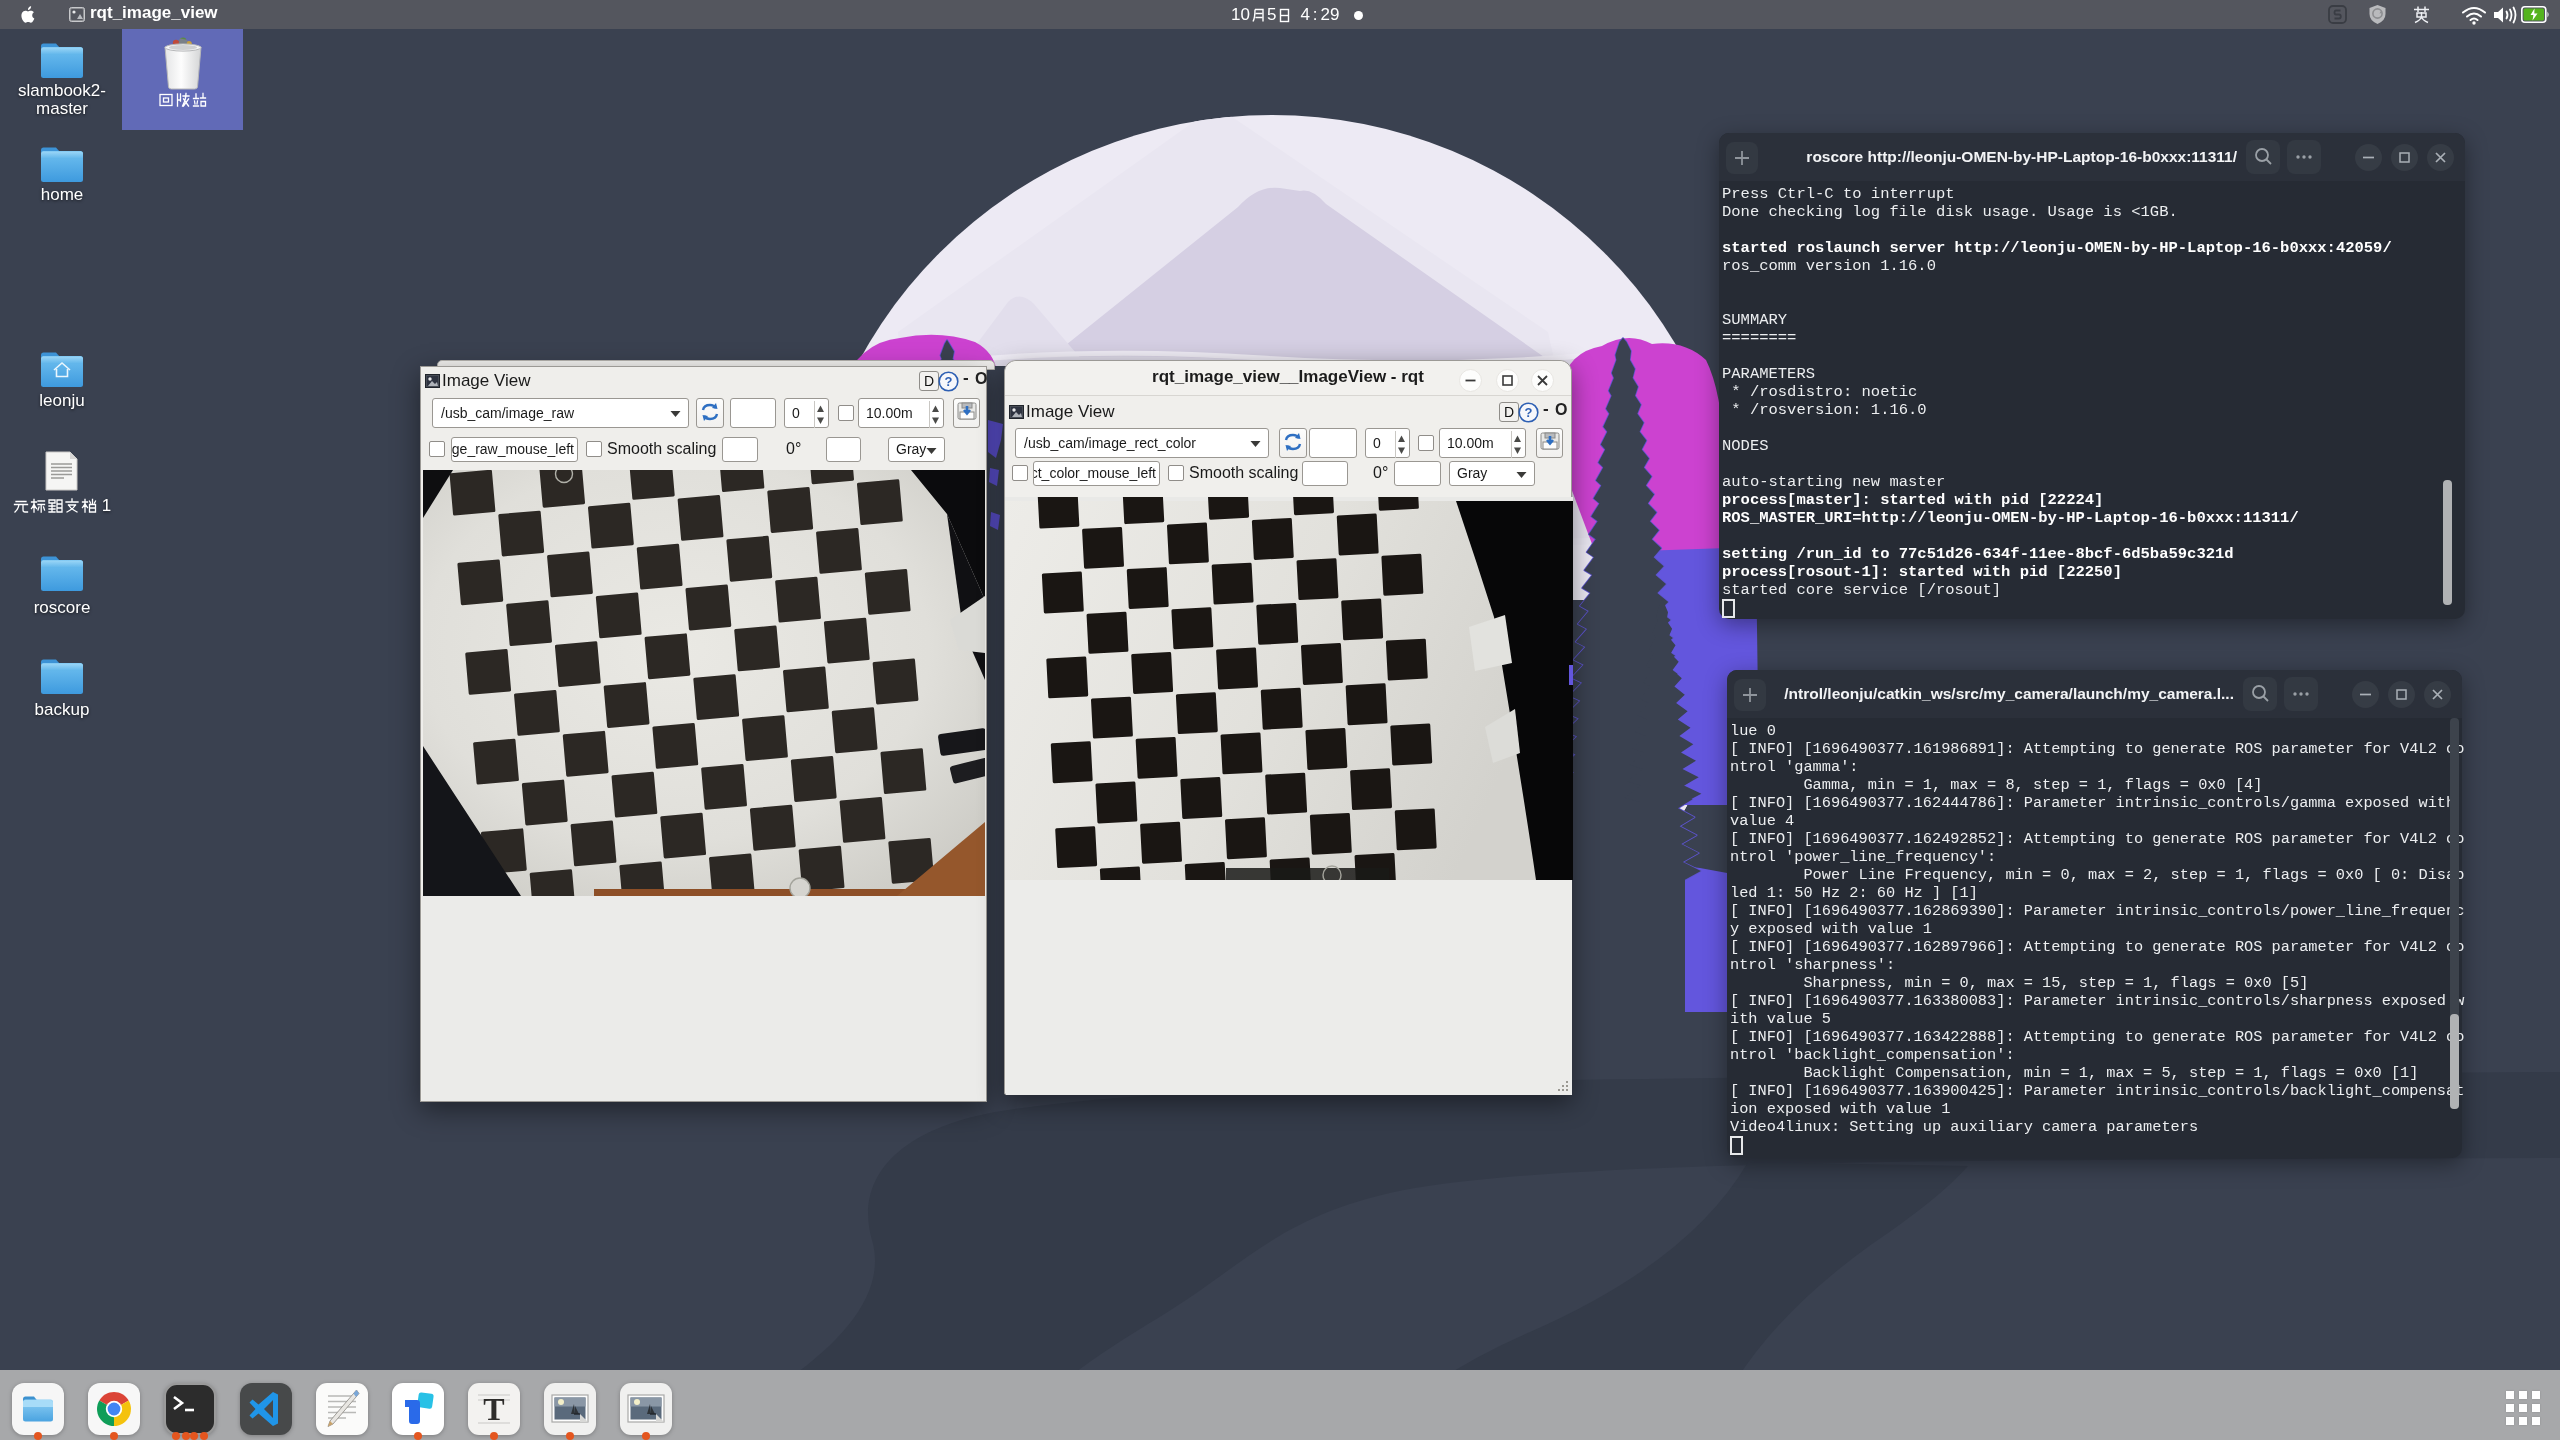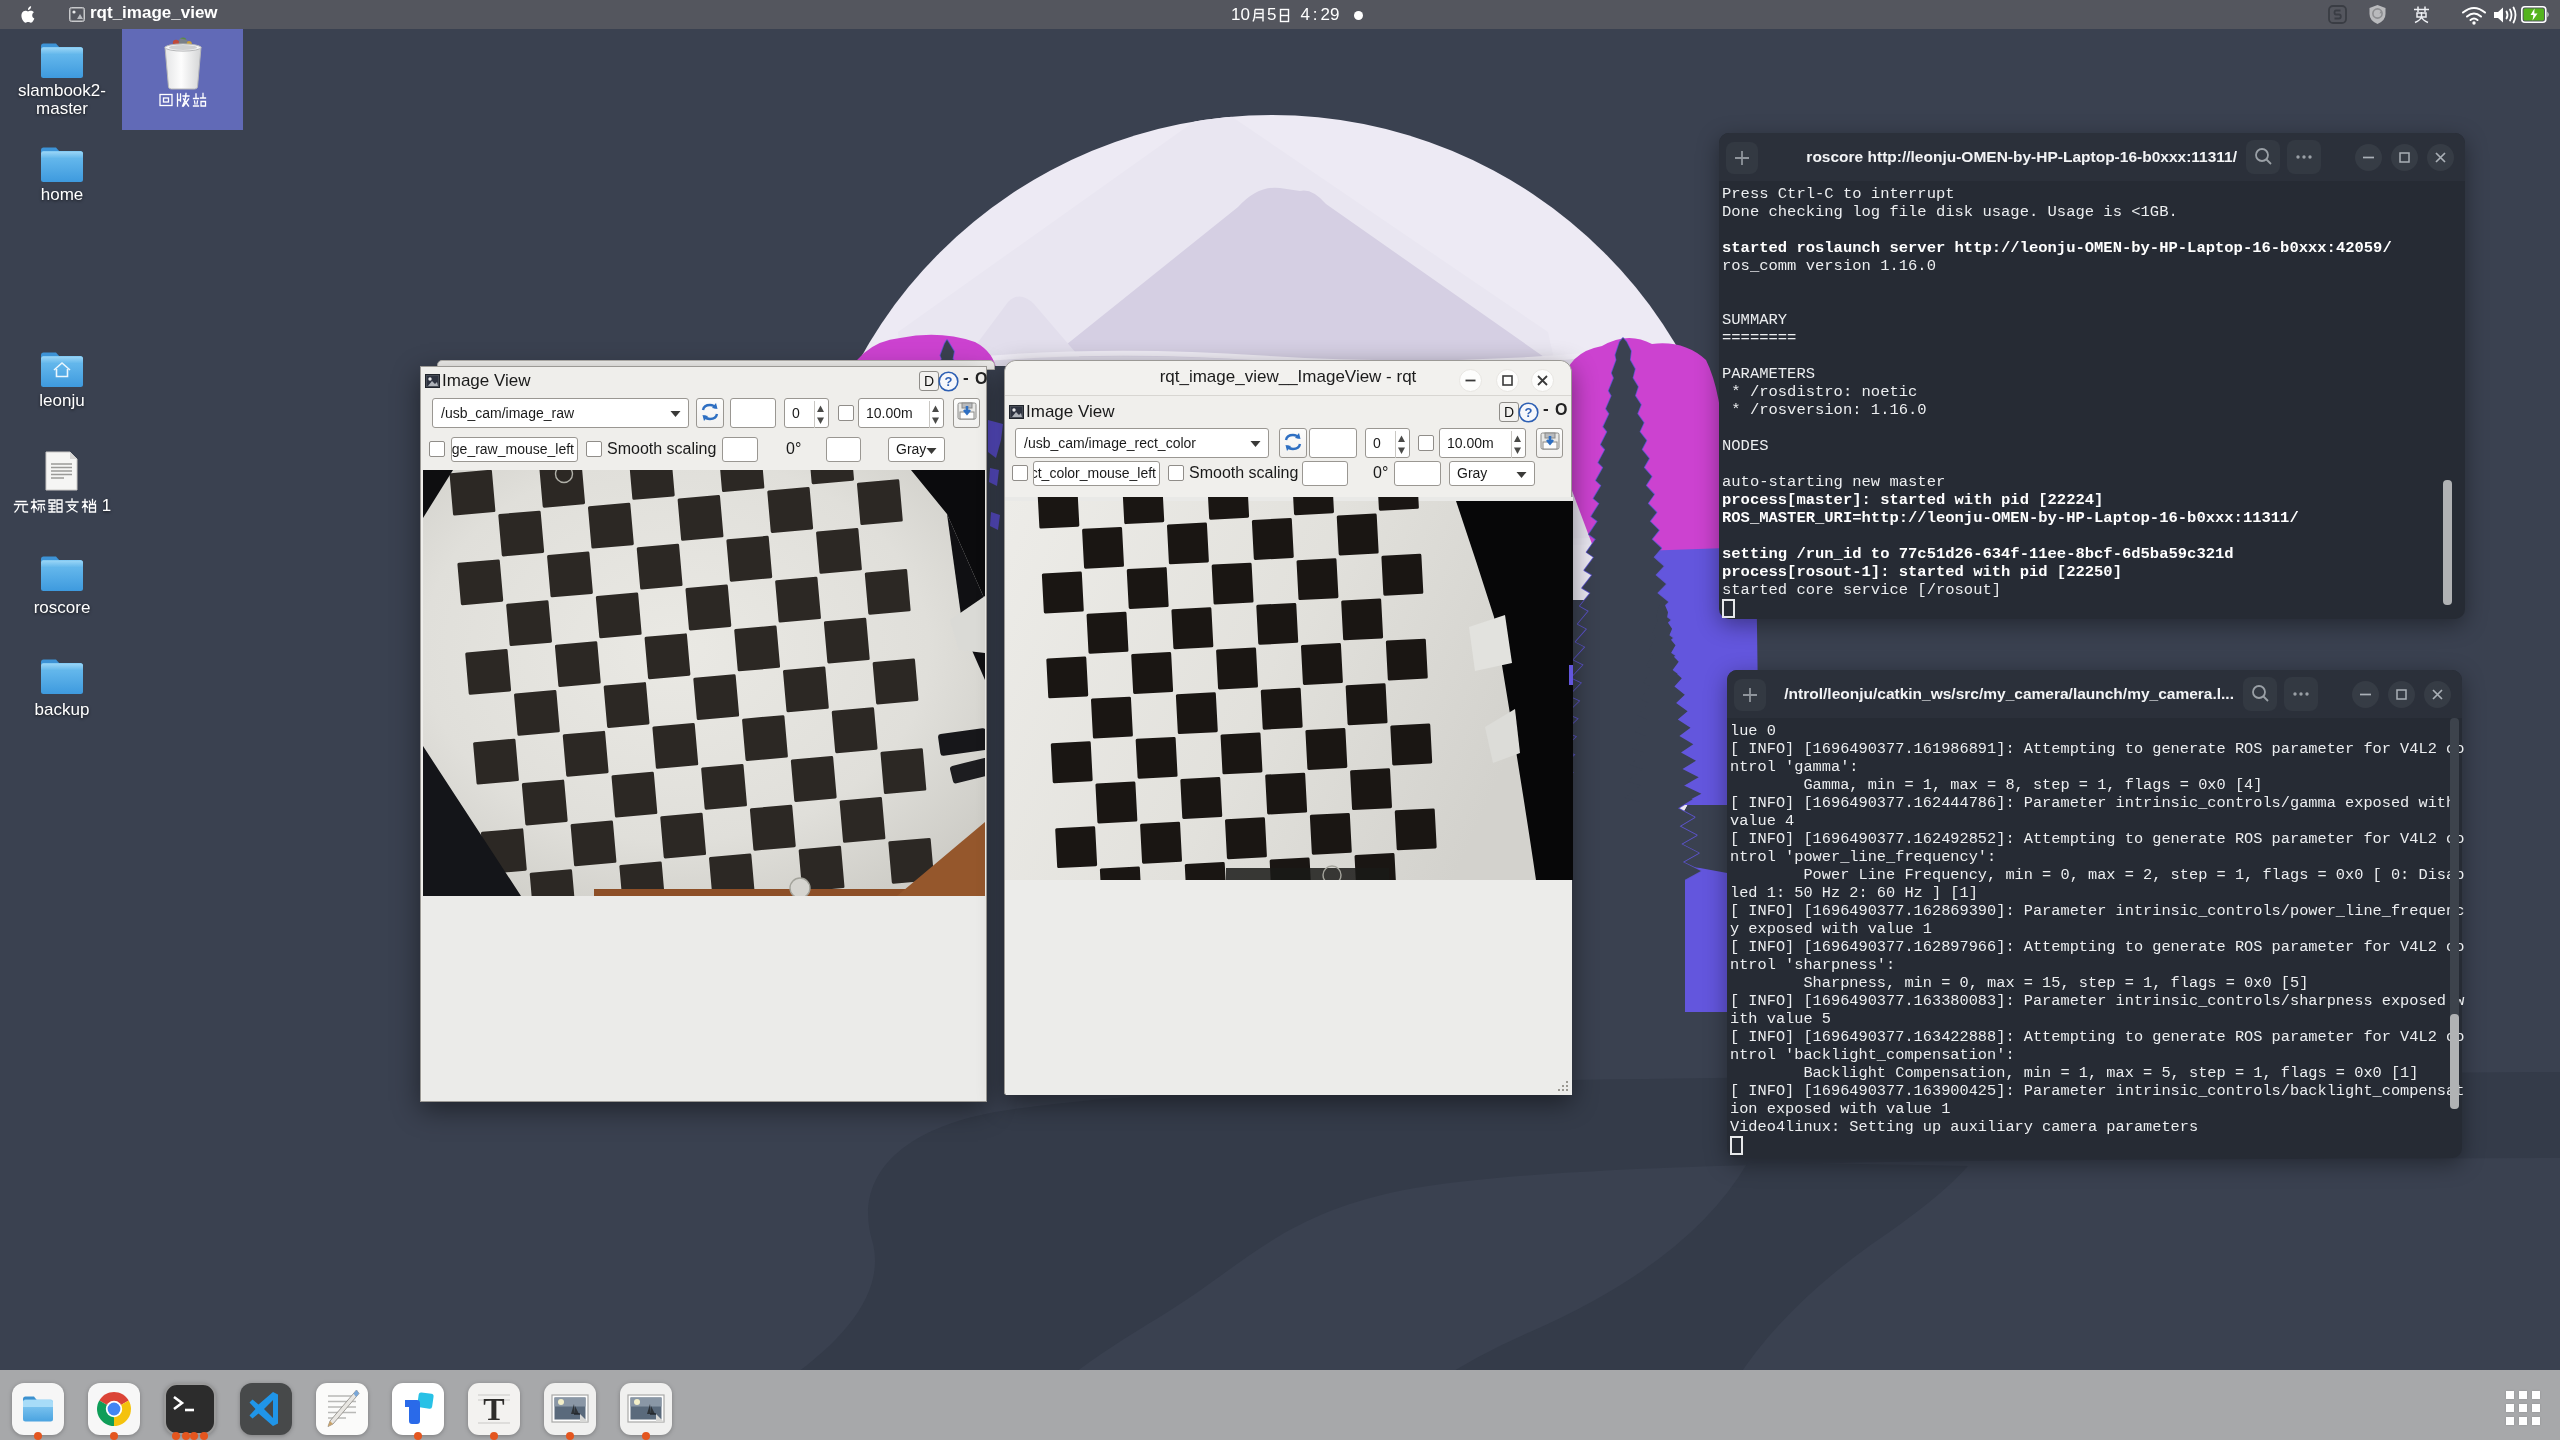--- a/index.html
+++ b/index.html
@@ -426,21 +426,21 @@
 <path d="M0 276 L30 322 L98 426 L0 426 Z" fill="#141519"></path>
 <path d="M171 419 H562 V426 H171 Z" fill="#8d4f27"></path>
 <path d="M562 352 V426 H474 Z" fill="#95572c"></path>
 <circle cx="141" cy="4" r="8.5" fill="none" stroke="#b0b0a8" stroke-width="1.4"></circle>
 <circle cx="377" cy="418" r="10" fill="#d5d4cf" stroke="#a3a39b" stroke-width="1.4"></circle>
 </svg>
 <div class="abs" style="left:1px;top:529px;width:563px;height:205px;background:#ebebe9;"></div>
 </div>
 <div class="win" style="left:1004px;top:360px;width:568px;height:735px;border-radius:12px 12px 2px 2px;background:#f0efec;">
 <div class="abs" style="left:0;top:0;width:100%;height:35px;background:#f2f1ee;border-radius:12px 12px 0 0;border-bottom:1px solid #d8d6d2;box-sizing:border-box;"></div>
-<div class="abs" style="left:0;top:6px;width:100%;text-align:center;font-size:17px;font-weight:normal;color:#1c1c1c;">rqt_image_view__ImageView - rqt</div>
+<div class="abs" style="left:0;top:6px;width:100%;text-align:center;font-size:17px;font-weight:bold;color:#1c1c1c;">rqt_image_view__ImageView - rqt</div>
 <div class="abs" style="left:454px;top:7.5px;width:23px;height:23px;border-radius:50%;background:#fdfdfc;border:1px solid #e8e6e2;box-sizing:border-box;">
 <svg width="21" height="21">
         <path d="M5.5 10.5 H15.5" stroke="#3a3a3a" stroke-width="1.8"></path>
       </svg>
 </div>
 <div class="abs" style="left:491px;top:7.5px;width:23px;height:23px;border-radius:50%;background:#fdfdfc;border:1px solid #e8e6e2;box-sizing:border-box;">
 <svg width="21" height="21">
         <rect x="6" y="6" width="9" height="9" fill="none" stroke="#3a3a3a" stroke-width="1.6"></rect>
       </svg>
 </div>

